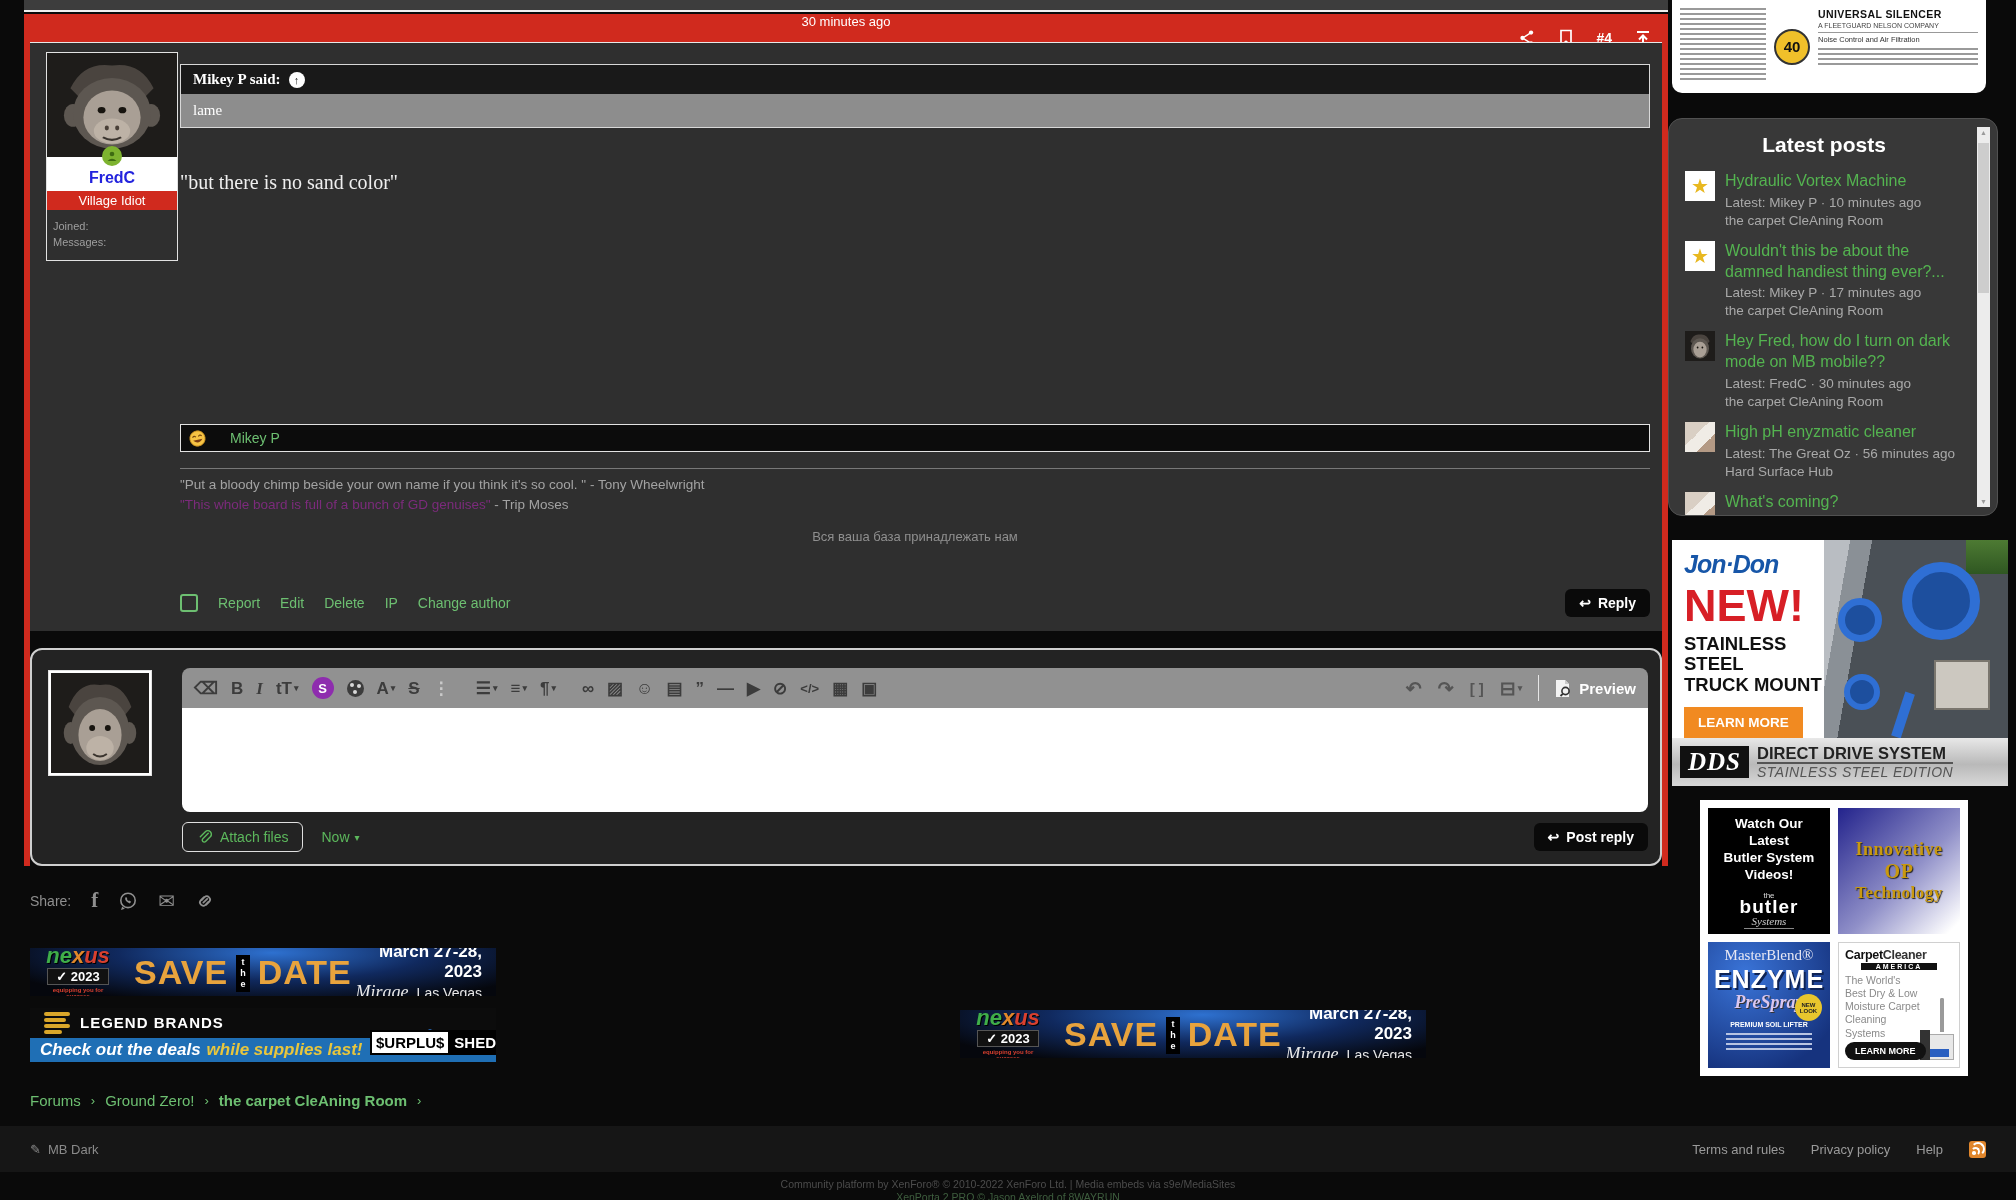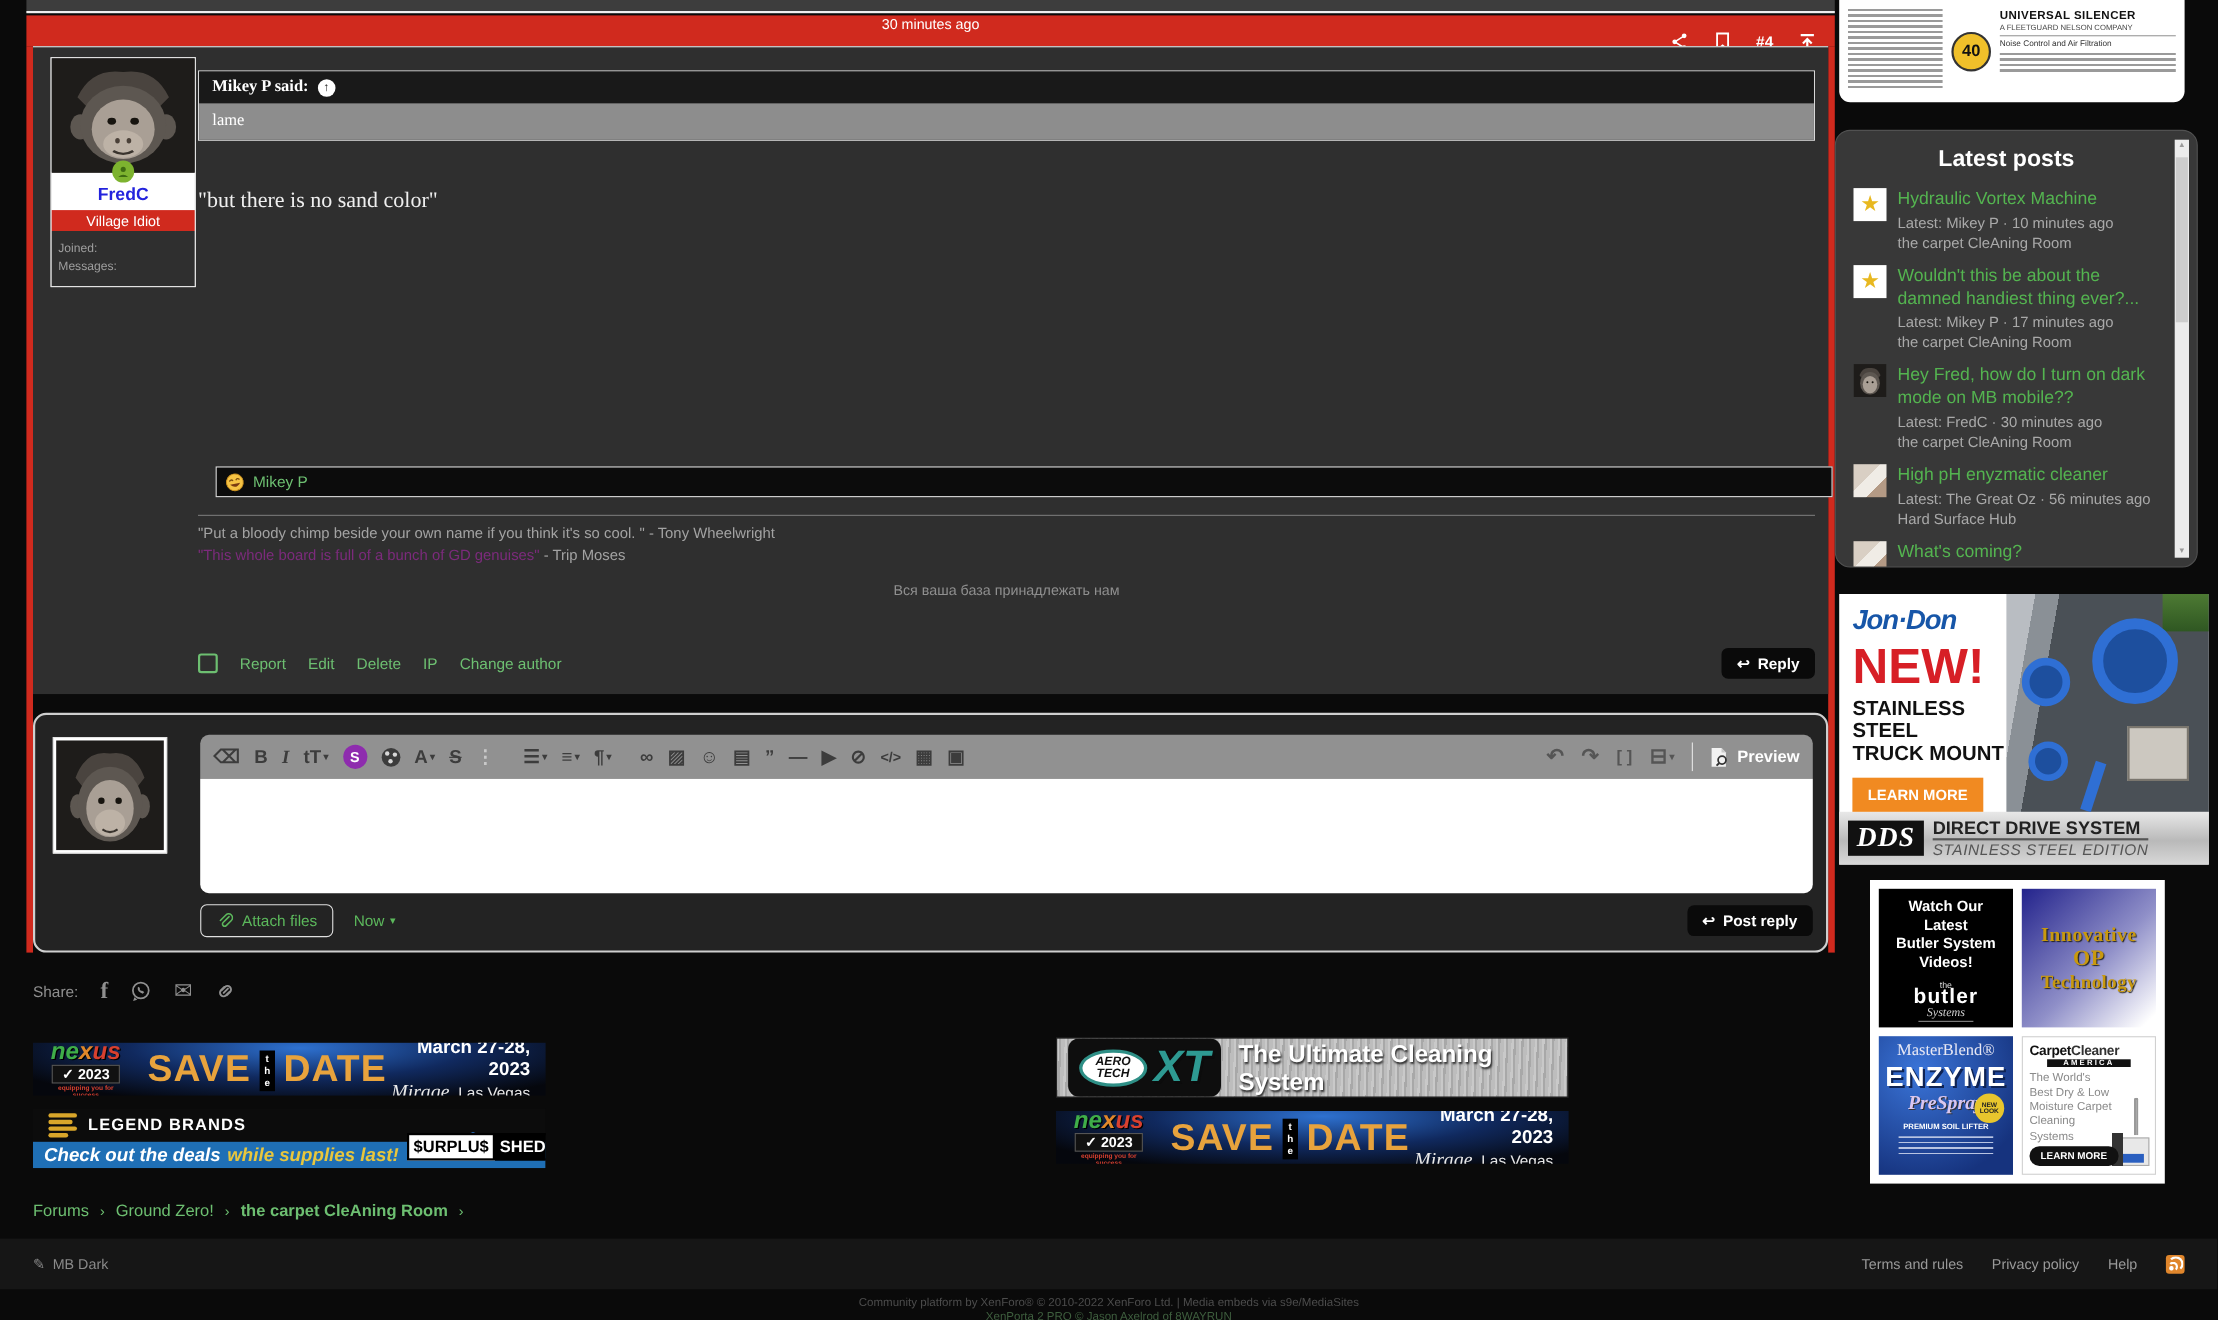--- a/index.html
+++ b/index.html
@@ -37,22 +37,22 @@
 
   
   .msg-cell { left:150px; top:0; width:1470px; height:100%; }
   .quote-block { left:0; top:21px; width:100%; border:1px solid #d8d8d8; font-family:"Liberation Serif", serif; }
   .quote-head { background:#191919; color:#fff; font-weight:bold; font-size:15px; padding:6px 12px; display:flex; align-items:center; gap:8px; }
   .arrow-circ { width:16px; height:16px; border-radius:50%; background:#fff; color:#191919; font-size:11px; line-height:16px;
     text-align:center; font-weight:bold; display:inline-block; }
   .quote-body { background:#8d8d8d; color:#fff; font-size:15px; padding:8px 12px; }
   .post-text { left:0; top:128px; font-family:"Liberation Serif", serif; font-size:20px; color:#efefef; }
 
-  .reaction-bar { left:16px; top:381px; width:100%; height:28px; background:#0c0c0c; border:1px solid #e2e2e2;
-    display:flex; align-items:center; gap:8px; padding:0 8px; }
+  .reaction-bar { left:0; top:381px; width:100%; height:28px; background:#0c0c0c; border:1px solid #e2e2e2;
+    display:flex; align-items:center; gap:24px; padding:0 8px; }
   .reaction-bar .uname { color:#6dbf71; font-size:14px; }
 
   .sig-divider { left:0; top:425px; width:100%; border-top:1px solid #787878; }
   .sig1 { left:0; top:434px; font-size:13.5px; color:#a3a3a3; }
   .sig2 { left:0; top:454px; font-size:13.5px; color:#a3a3a3; }
   .sig2 .mag { color:#7c2b7c; }
   .sig3 { left:0; top:486px; width:100%; text-align:center; font-size:13px; color:#8f8f8f; }
 
   .mod-row { left:0; top:546px; width:100%; display:flex; align-items:center; gap:20px; }
   .mod-check { width:18px; height:18px; border:2px solid #6dbf71; border-radius:3px; background:transparent; }
@@ -503,27 +503,20 @@
     </div>
     <span class="surplus">
       <span class="roof"></span>
       <span class="sur-row">
         <span class="sur-l">$URPLU$</span>
         <span class="sur-r">SHED</span>
       </span>
     </span>
   </div>
 
-  <div class="abs banner aero" style="left:960px;top:943px;width:466px;height:55px;">
-    <span class="aero-badge">
-      <span class="aero-oval"><span>AERO</span><br><span>TECH</span></span>
-      <span class="xt">XT</span>
-    </span>
-    <span class="aero-tag">The Ultimate Cleaning System</span>
-  </div>
 
   <div class="abs banner nexus" style="left:960px;top:1010px;width:466px;height:48px;">
     <span class="nx-logo">
       <span class="nx-word">
         <span style="color:#3fae49">ne</span><span style="color:#e0872a">x</span><span style="color:#d8402f">us</span>
       </span><br>
       <span class="nx-yearbox"><span style="color:#fff">✓</span> <span>2023</span></span>
       <div class="nx-tag">equipping you for success</div>
     </span>
     <span class="savedate">

